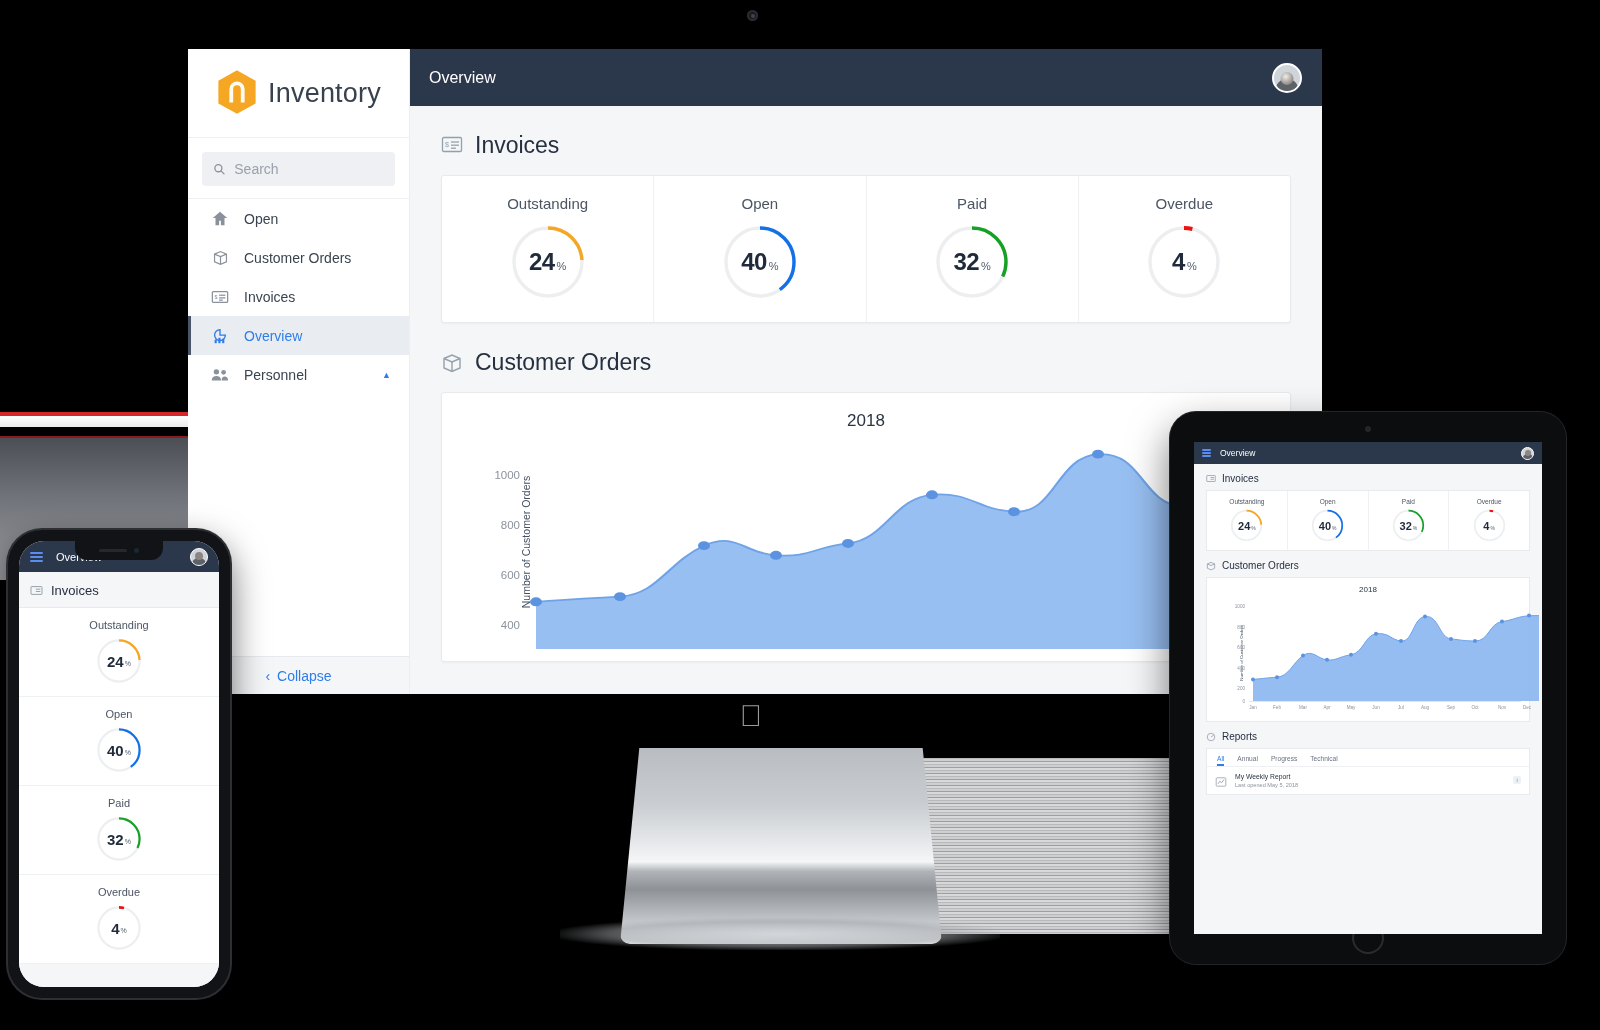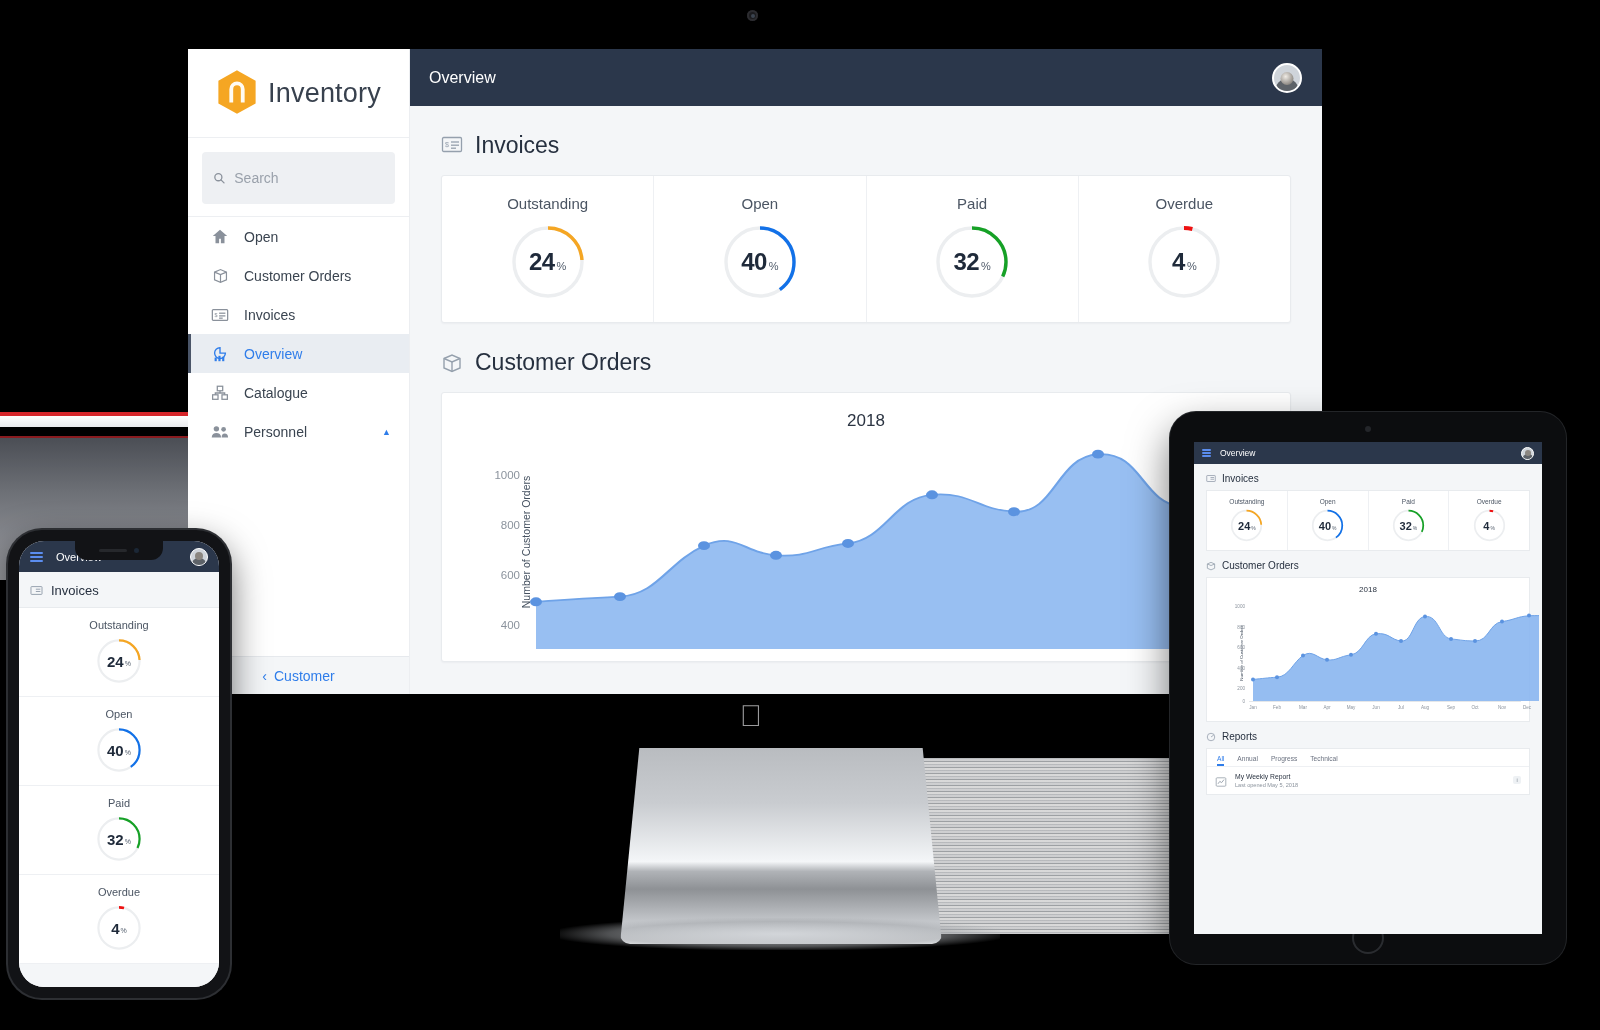--- a/index.html
+++ b/index.html
@@ -67,21 +67,21 @@
   }
   .brand{
     height:89px; display:flex; align-items:center; justify-content:center; gap:10px;
     border-bottom:1px solid #edeff2;
   }
   .brand-logo{ width:42px; height:46px; position:relative; }
   .brand-name{ font-size:27px; color:#38414e; font-weight:400; letter-spacing:.2px; }
   .search-wrap{ padding:14px 14px 12px; border-bottom:1px solid #edeff2; }
   .search-box{
     display:flex; align-items:center; gap:9px; background:#eef0f3; border-radius:4px;
-    height:52px; padding:4px 11px;
+    height:34px; padding:4px 11px;
   }
   .search-box input{
     border:0; outline:0; background:transparent; font-size:14px; color:#6b7280;
     font-family:"Liberation Sans",sans-serif; width:100%;
   }
   .search-box input::placeholder{ color:#9aa1ab; }
   .nav{ flex:1; }
   .nav-item{
     height:39px; display:flex; align-items:center; gap:14px; padding:0 0 0 22px;
     font-size:14px; color:#3a4450; cursor:pointer; position:relative;
@@ -322,46 +322,35 @@
                     <path d="M10 3 a6 6 0 1 0 6 6 h-6 z"></path>
                     <rect x="4" y="14" width="2.4" height="4" fill="currentColor" stroke="none"></rect>
                     <rect x="8.2" y="12" width="2.4" height="6" fill="currentColor" stroke="none"></rect>
                     <rect x="12.4" y="13" width="2.4" height="5" fill="currentColor" stroke="none"></rect>
                   </svg>
               </span>
               <span>Overview</span>
             </div>
             <div class="nav-item">
               <span class="ico">
-                <svg width="18" height="18" viewBox="0 0 20 20" fill="none" stroke="currentColor" stroke-width="1.4">
-                    <rect x="7" y="2.5" width="6" height="5"></rect>
-                    <rect x="1.8" y="12" width="6" height="5"></rect>
-                    <rect x="12.2" y="12" width="6" height="5"></rect>
-                    <path d="M10 7.5 v2.5 M4.8 12 v-2 h10.4 v2"></path>
-                  </svg>
-              </span>
-              <span>Catalogue</span>
-            </div>
-            <div class="nav-item">
-              <span class="ico">
                 <svg width="18" height="16" viewBox="0 0 20 16" fill="currentColor">
                     <circle cx="6" cy="4.5" r="3"></circle>
                     <circle cx="14" cy="5" r="2.6"></circle>
                     <path d="M0.8 14 c0-3.4 2.4-5 5.2-5 s5.2 1.6 5.2 5 z"></path>
                     <path d="M11.8 14 c0-2.9 1.2-4.4 3.4-4.4 S19 11.1 19 14 z"></path>
                   </svg>
               </span>
               <span>Personnel</span>
               <span class="caret-up">▲</span>
             </div>
           </nav>
 
           <div class="collapse-bar">
             <span>‹</span>
-            <span>Customer</span>
+            <span>Collapse</span>
           </div>
         </aside>
 
         <section class="content">
           <header class="topbar">
             <span>Overview</span>
             <span class="spacer"></span>
             <span class="avatar"></span>
           </header>
 

